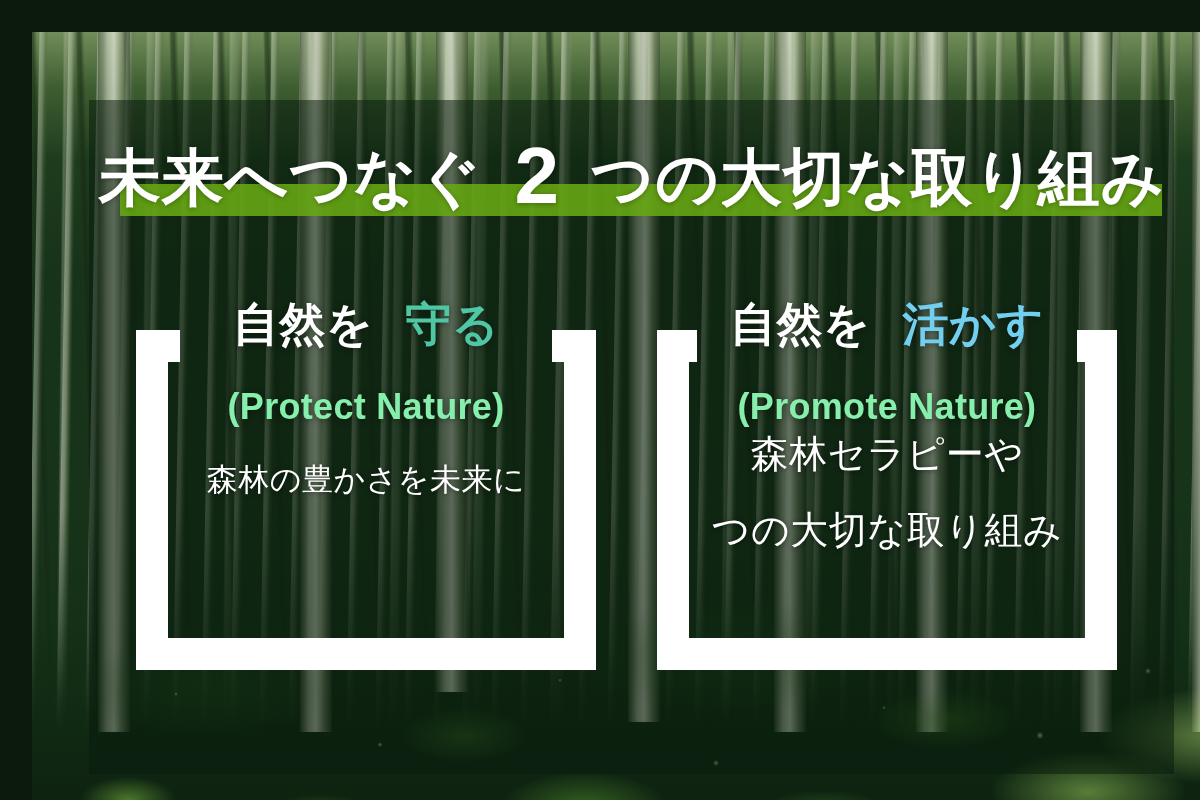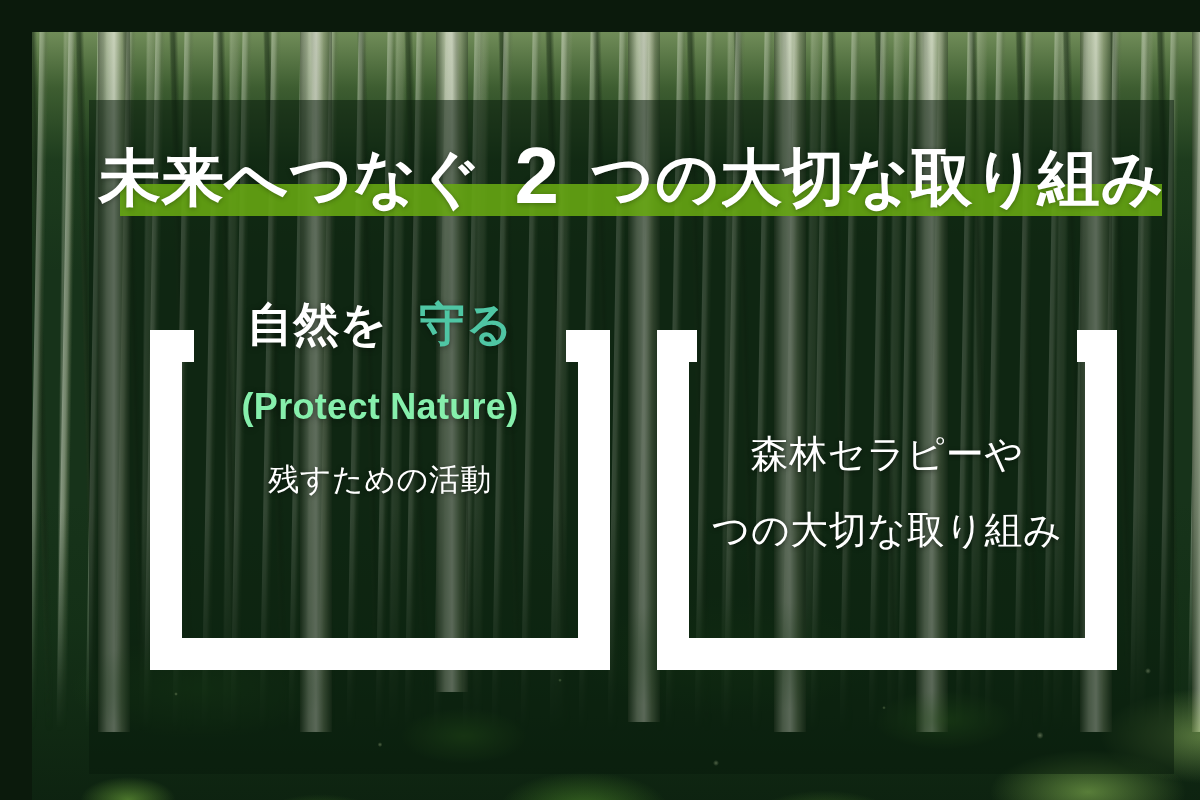--- a/index.html
+++ b/index.html
@@ -150,21 +150,21 @@
     vertical-align:-4px;
     letter-spacing:0;
   }
 
   
   .card {
     position:absolute;
     top:298px;
     height:340px;
   }
-  .card.left  { left:118px;  width:460px; }
+  .card.left  { left:104px;  width:460px; }
   .card.right { left:625px;  width:460px; }
 
   
   .frame-line { position:absolute; background:#ffffff; }
   .frame-left   { left:0;  top:0;   width:2px;  height:340px; }
   .frame-right  { right:0; top:0;   width:2px;  height:340px; }
   .frame-bottom { left:0;  bottom:0; width:100%; height:2px; }
   .frame-top-a  { left:0;  top:0;   height:2px; }
   .frame-top-b  { right:0; top:0;   height:2px; }
 
@@ -260,31 +260,35 @@
     <div class="frame-line frame-bottom"></div>
     <div class="frame-line frame-top-a"></div>
     <div class="frame-line frame-top-b"></div>
 
     <div class="card-head">
       <div class="card-title"><span>自然を</span><span class="accent-green">守る</span></div>
       <div class="card-subtitle">(Protect Nature)</div>
     </div>
 
     <div class="card-body">
-      <div class="body-line">残すための活動</div>
+      <div class="body-line">森林の豊かさを未来に</div>
     </div>
   </div>
 
   <div class="card right">
     <div class="frame-line frame-left"></div>
     <div class="frame-line frame-right"></div>
     <div class="frame-line frame-bottom"></div>
     <div class="frame-line frame-top-a"></div>
     <div class="frame-line frame-top-b"></div>
 
+    <div class="card-head">
+      <div class="card-title"><span>自然を</span><span class="accent-blue">活かす</span></div>
+      <div class="card-subtitle">(Promote Nature)</div>
+    </div>
 
     <div class="card-body">
       <div class="body-line">森林セラピーや</div>
       <div class="body-line">つの大切な取り組み</div>
     </div>
   </div>
 
 </div>
 
 </body></html>

